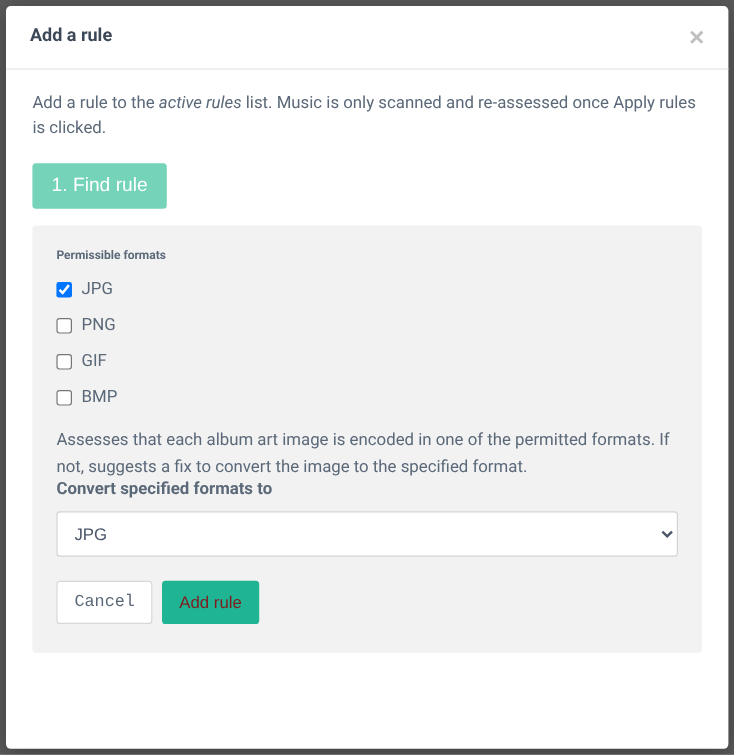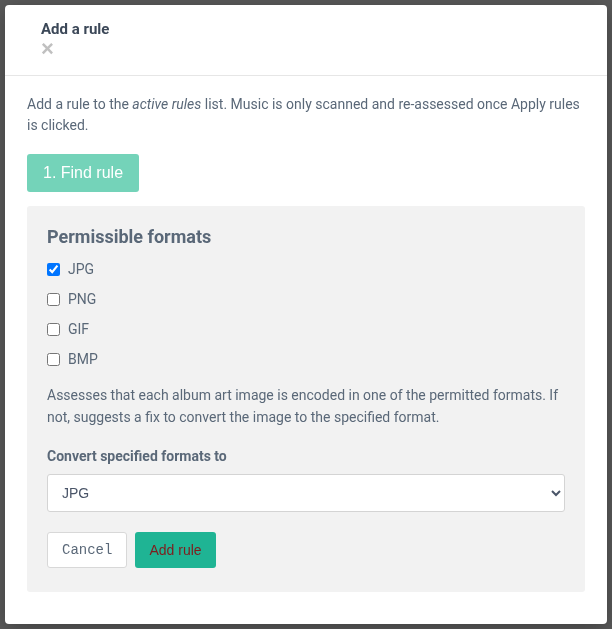--- a/index.html
+++ b/index.html
@@ -14,26 +14,25 @@
     .modal {
       background: #fff;
       margin: 5px;
       border-radius: 4px;
       box-shadow: 0 4px 20px rgba(0,0,0,0.3);
       height: 619px;
       display: flex;
       flex-direction: column;
     }
     .modal-header {
-      padding: 15px 36px;
+      padding: 15px 20px;
       border-bottom: 1px solid #e6e6e6;
       display: flex;
       justify-content: space-between;
       align-items: flex-start;
-      flex-direction: column;
     }
     .modal-title {
       font-size: 15px;
       font-weight: 700;
       color: #3c4858;
     }
     .close-btn {
       color: #c0c0c0;
       font-size: 22px;
       line-height: 1;
@@ -69,21 +68,21 @@
       cursor: pointer;
     }
     .step-btn.inactive { background: #74d3b9; }
     .step-btn.active { background: #1fa487; }
     .config-panel {
       background: #f2f2f2;
       border-radius: 3px;
       padding: 20px 20px 24px 20px;
     }
     .section-label {
-      font-size: 18px;
+      font-size: 10px;
       font-weight: 700;
       color: #5a6878;
       margin-bottom: 14px;
     }
     .format-list {
       display: flex;
       flex-direction: column;
       gap: 14px;
       margin-bottom: 18px;
     }
@@ -96,21 +95,20 @@
     }
     .format-item input[type="checkbox"] {
       width: 13px;
       height: 13px;
       cursor: pointer;
     }
     .description {
       font-size: 14px;
       color: #5a6878;
       line-height: 1.55;
-      margin-bottom: 20px;
     }
     .select-label {
       font-size: 14px;
       font-weight: 700;
       color: #5a6878;
       margin-bottom: 10px;
     }
     .select-wrap {
       margin-bottom: 20px;
     }

